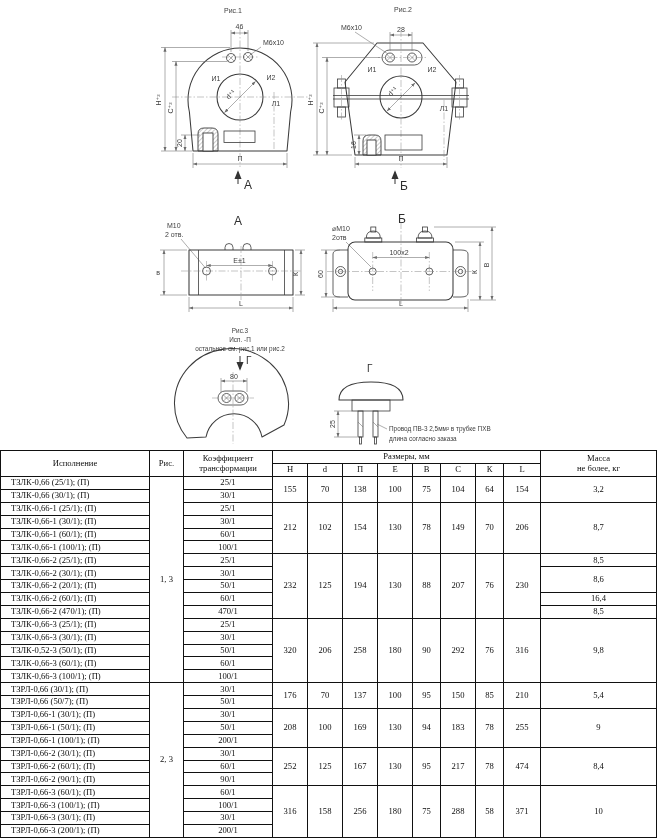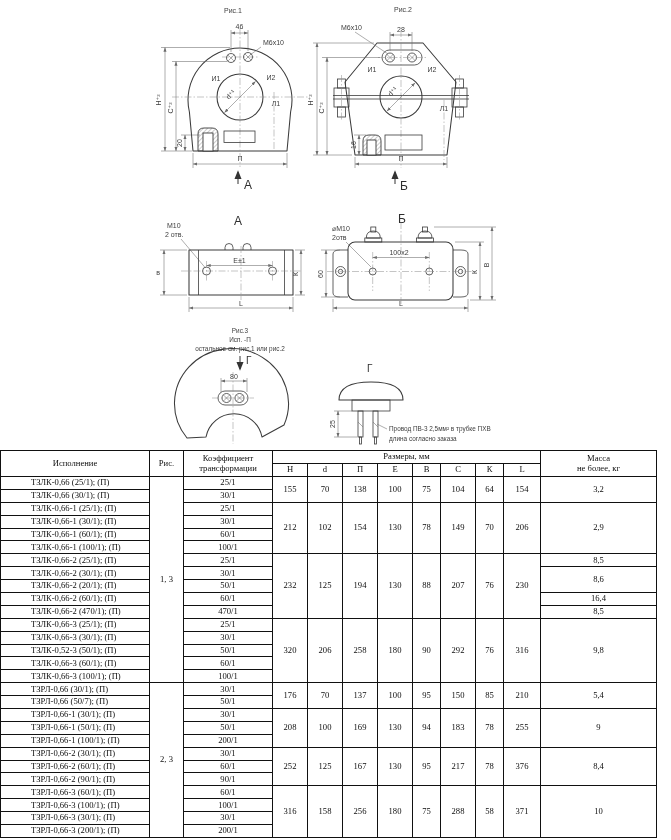--- a/index.html
+++ b/index.html
@@ -20,21 +20,21 @@
   .lbls{font-size:6.4px;}
   .view{font-size:12px;fill:#2e2e2e;}
   .view2{font-size:10px;fill:#2e2e2e;}
   .mid{text-anchor:middle;}
 
   
   .t-wrap{position:absolute;left:0;top:450px;}
   table{border-collapse:collapse;table-layout:fixed;width:656px;font-family:"Liberation Serif","DejaVu Serif",serif;}
   td{border:1px solid #111;font-size:8.6px;color:#0d0d0d;text-align:center;vertical-align:middle;padding:0;height:11.9px;line-height:1.08;overflow:hidden;white-space:nowrap;}
   tr.hrow1 td, tr.hrow2 td{height:12px;white-space:normal;line-height:1.1;}
-  td.name{text-align:left;padding-left:30px;}
+  td.name{text-align:left;padding-left:10px;}
   col.c-exec{width:149px;} col.c-fig{width:34px;} col.c-ratio{width:89px;}
   col.c-h{width:35px;} col.c-d{width:35px;} col.c-p{width:35px;} col.c-e{width:35px;}
   col.c-v{width:28px;} col.c-c{width:35px;} col.c-k{width:28px;} col.c-l{width:37px;}
   col.c-m{width:116px;}
 </style>
 </head>
 <body>
 
 <div class="page">
 
@@ -387,21 +387,21 @@
       <td class="name">ТЗЛК-0,66-1 (25/1); (П)</td>
       <td>25/1</td>
       <td rowspan="4">212</td>
       <td rowspan="4">102</td>
       <td rowspan="4">154</td>
       <td rowspan="4">130</td>
       <td rowspan="4">78</td>
       <td rowspan="4">149</td>
       <td rowspan="4">70</td>
       <td rowspan="4">206</td>
-      <td rowspan="4">2,9</td>
+      <td rowspan="4">8,7</td>
     </tr>
     <tr>
       <td class="name">ТЗЛК-0,66-1 (30/1); (П)</td>
       <td>30/1</td>
     </tr>
     <tr>
       <td class="name">ТЗЛК-0,66-1 (60/1); (П)</td>
       <td>60/1</td>
     </tr>
     <tr>
@@ -516,21 +516,21 @@
     <tr>
       <td class="name">ТЗРЛ-0,66-2 (30/1); (П)</td>
       <td>30/1</td>
       <td rowspan="3">252</td>
       <td rowspan="3">125</td>
       <td rowspan="3">167</td>
       <td rowspan="3">130</td>
       <td rowspan="3">95</td>
       <td rowspan="3">217</td>
       <td rowspan="3">78</td>
-      <td rowspan="3">376</td>
+      <td rowspan="3">474</td>
       <td rowspan="3">8,4</td>
     </tr>
     <tr>
       <td class="name">ТЗРЛ-0,66-2 (60/1); (П)</td>
       <td>60/1</td>
     </tr>
     <tr>
       <td class="name">ТЗРЛ-0,66-2 (90/1); (П)</td>
       <td>90/1</td>
     </tr>

